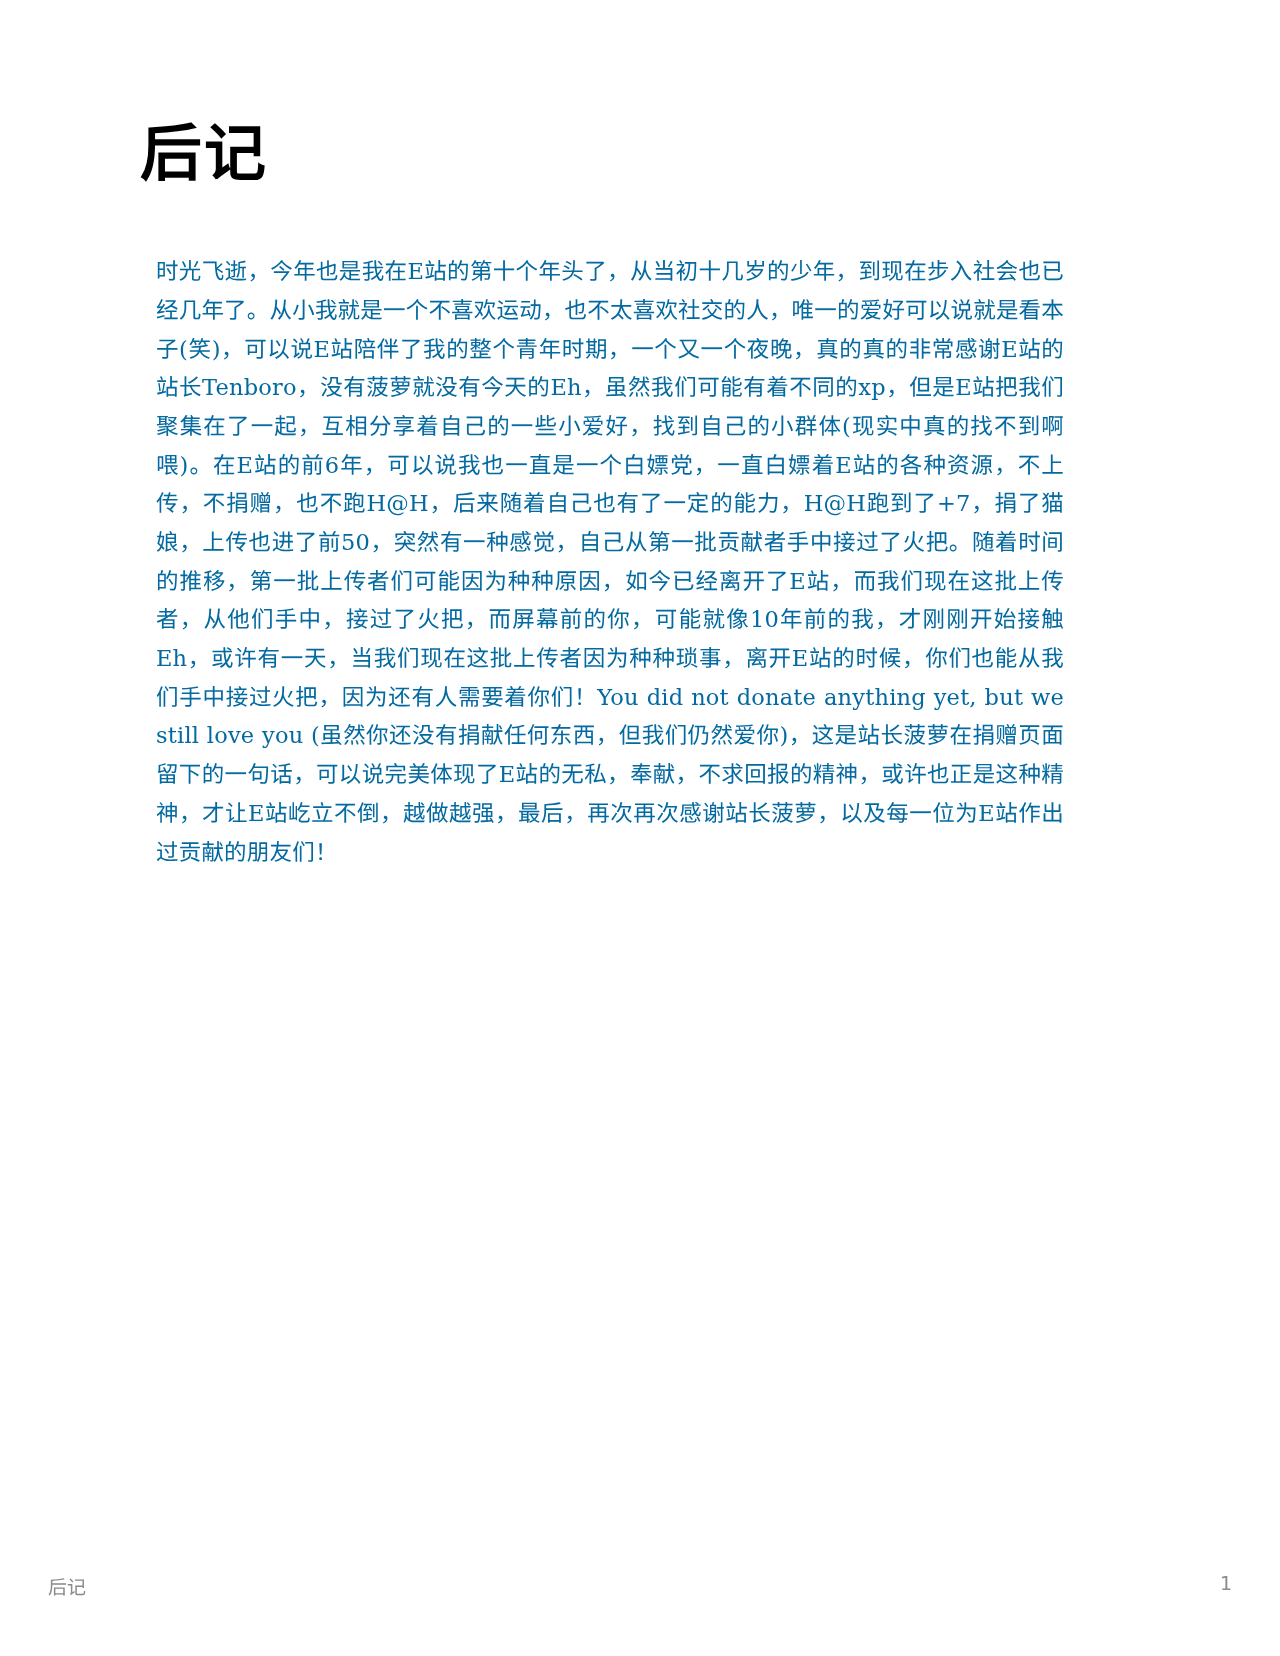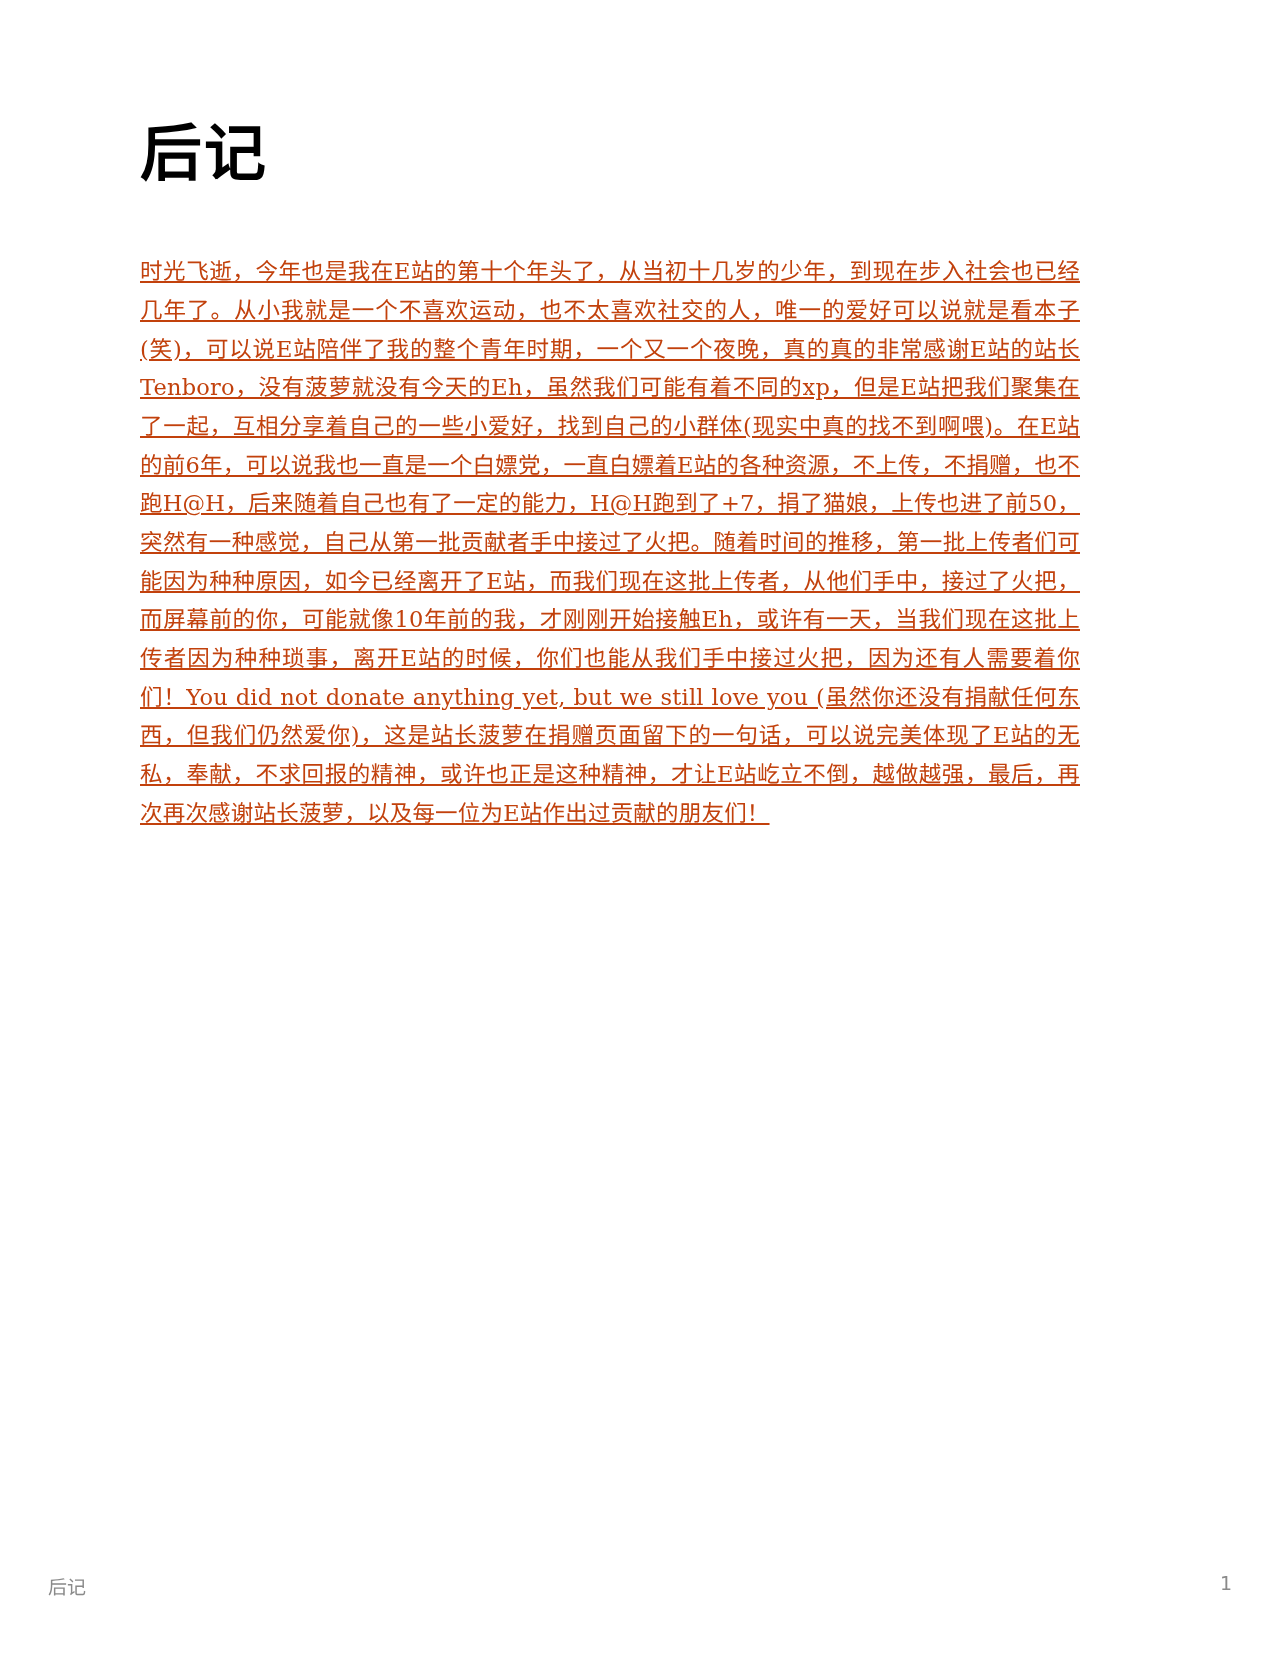--- a/index.html
+++ b/index.html
@@ -34,24 +34,23 @@
     letter-spacing: 2px;
     color: #000000;
     margin: 0 0 64px 0;
   }
   .body-text {
     font-family: "DejaVu Serif", "Liberation Serif", serif;
     font-size: 22.5px;
     line-height: 1.72;
     text-align: justify;
     text-justify: inter-character;
-    color: #c2410c;
-    margin: 0;
+    color: #0369a1;
+    margin: 16px;
     letter-spacing: 0.2px;
-    text-decoration: underline;
   }
   .footer {
     position: absolute;
     left: 0;
     right: 0;
     bottom: 58px;
     height: 26px;
   }
   .footer-label {
     position: absolute;

